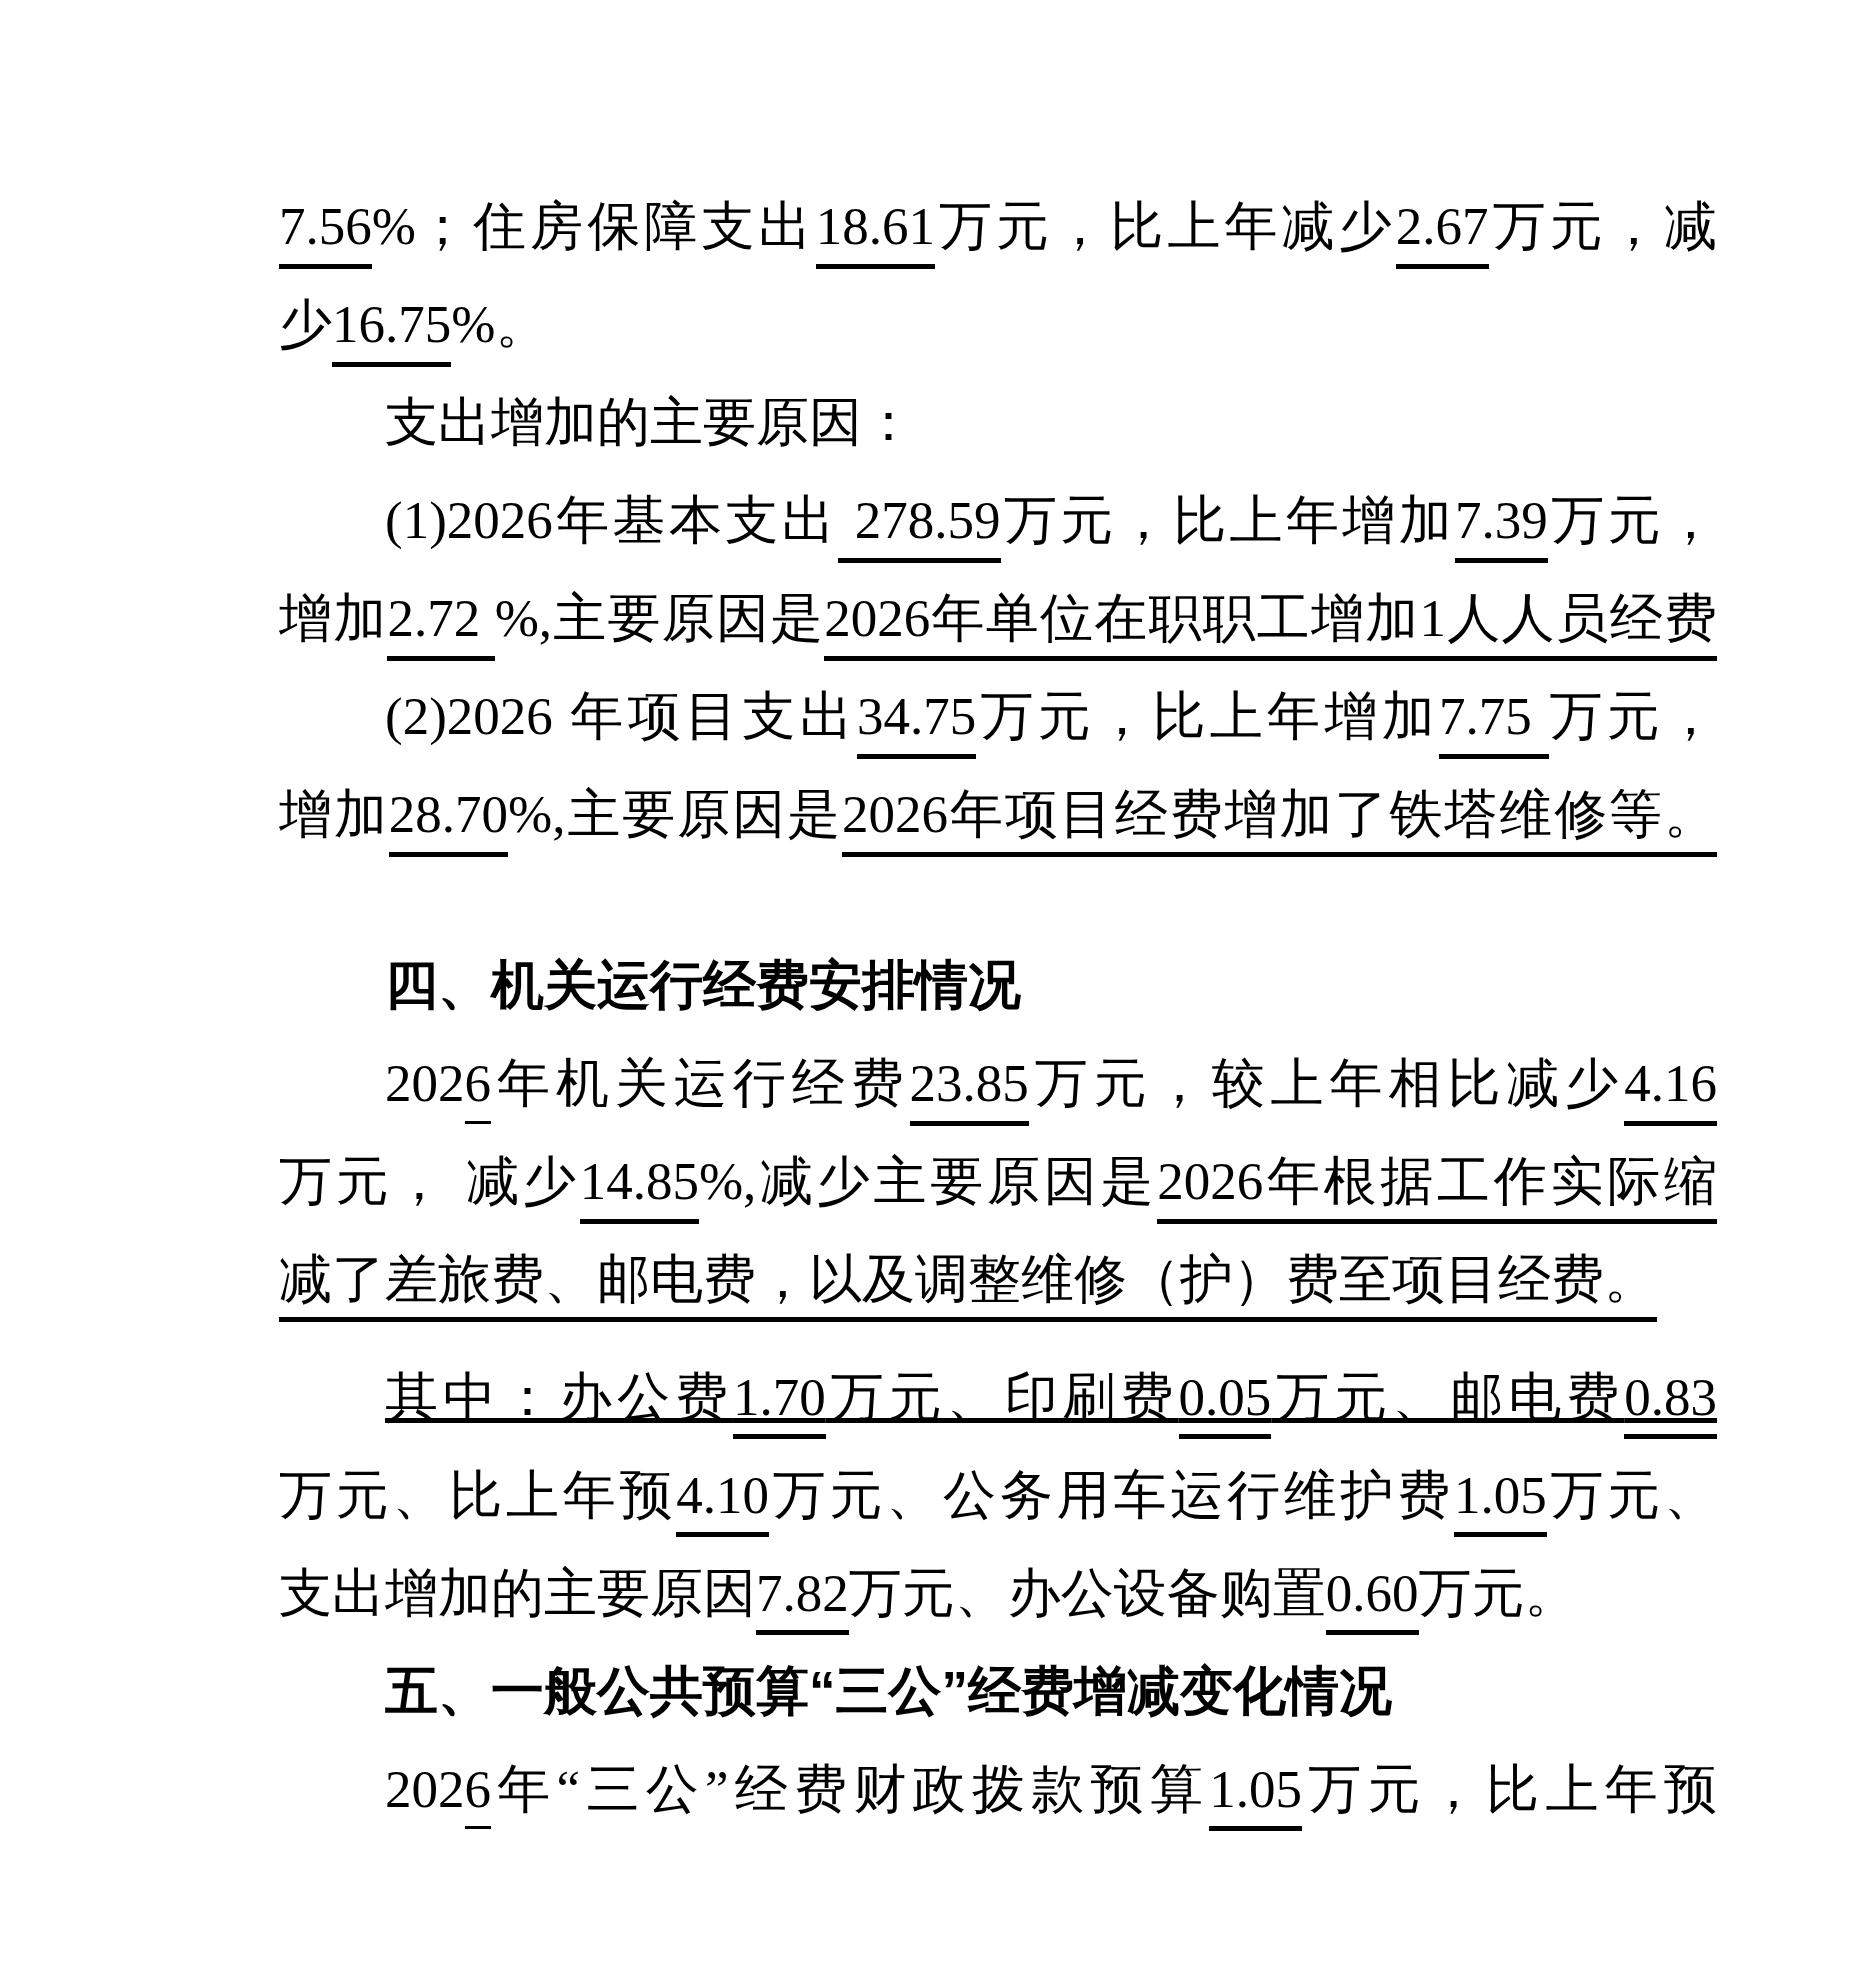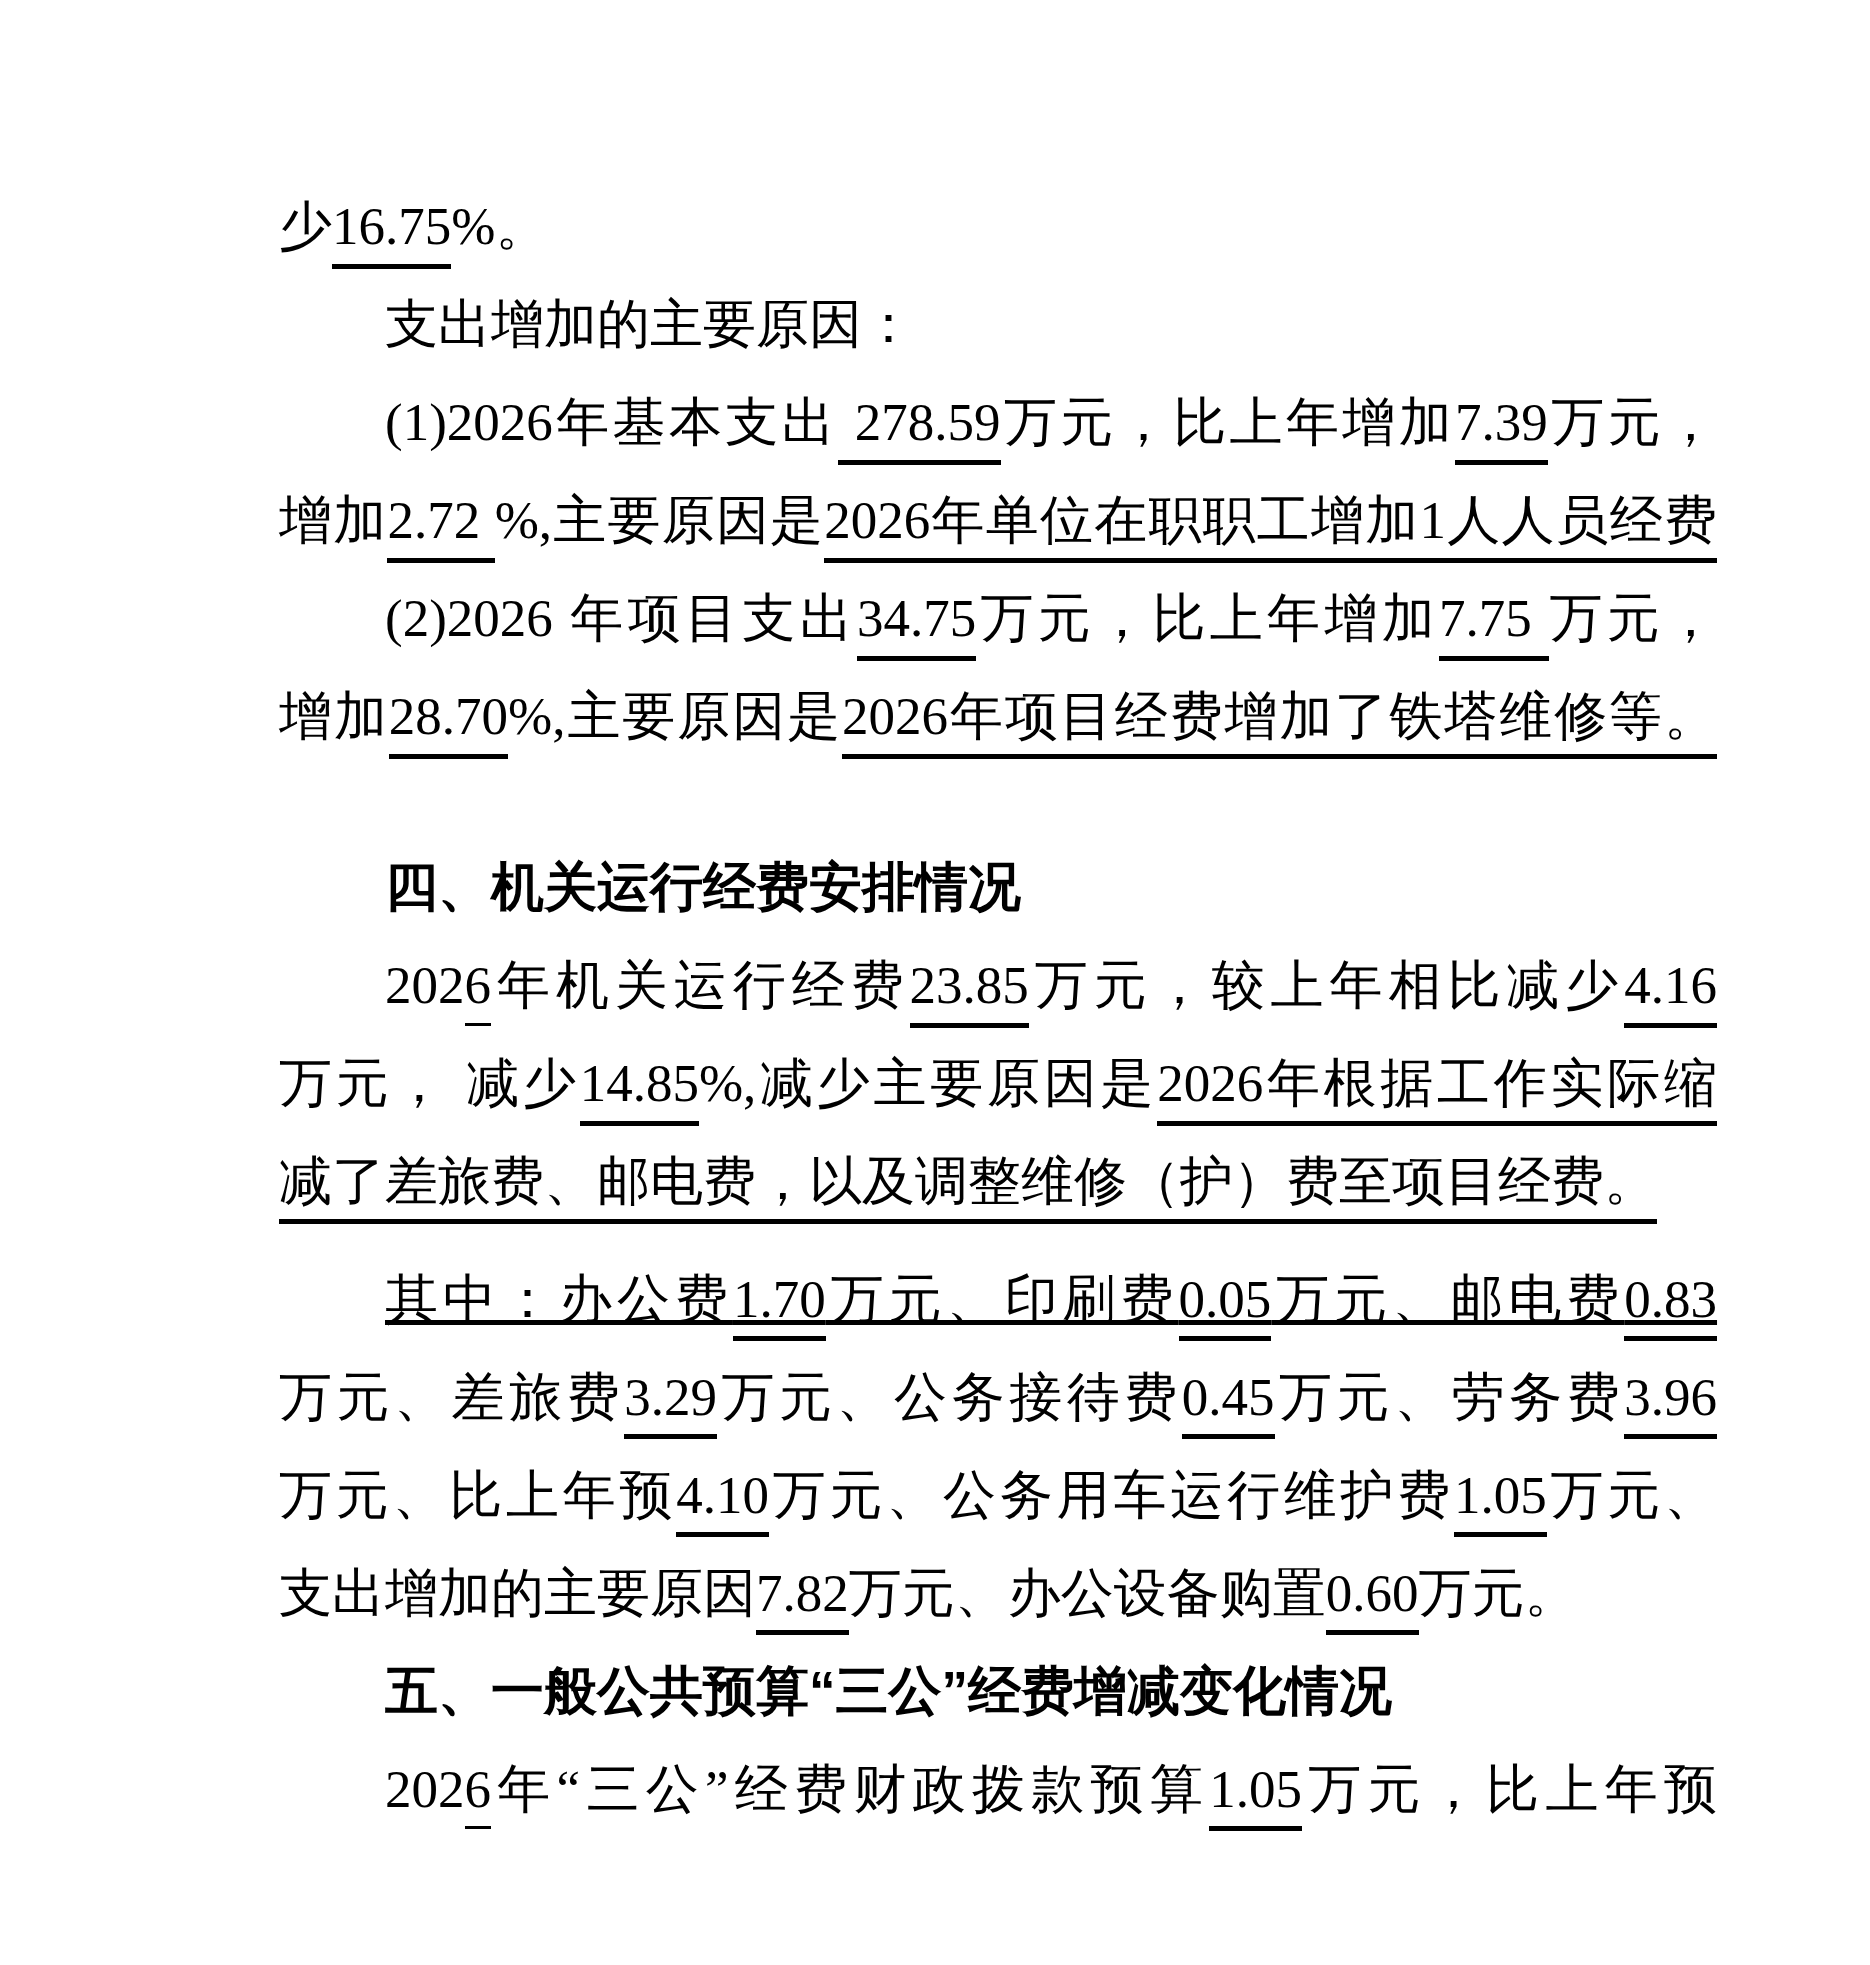--- a/index.html
+++ b/index.html
@@ -47,30 +47,30 @@
   .u-thin {
     border-bottom: 3.1px solid #000000;
     padding-bottom: 8.6px;
   }
 </style>
 </head>
 <body>
 
 <div class="doc">
 
+<div class="line j"><span class="u">7.56</span><span>%；住房保障支出</span><span class="u">18.61</span><span>万元，比上年减少</span><span class="u">2.67</span><span>万元，减</span></div>
     <div class="line"><span>少</span><span class="u">16.75</span><span>%。</span></div>
     <div class="line indent"><span>支出增加的主要原因：</span></div>
     <div class="line indent j"><span>(1)2026年基本支出</span><span class="u"> 278.59</span><span>万元，比上年增加</span><span class="u">7.39</span><span>万元，</span></div>
     <div class="line j"><span>增加</span><span class="u">2.72 </span><span>%,主要原因是</span><span class="u">2026年单位在职职工增加1人人员经费</span></div>
     <div class="line indent j"><span>(2)2026 年项目支出</span><span class="u">34.75</span><span>万元，比上年增加</span><span class="u">7.75 </span><span>万元，</span></div>
     <div class="line j"><span>增加</span><span class="u">28.70</span><span>%,主要原因是</span><span class="u">2026年项目经费增加了铁塔维修等。</span></div>
     <div class="line indent heading gap-heading"><span>四、机关运行经费安排情况</span></div>
     <div class="line indent j"><span>202</span><span class="u-thin">6</span><span>年机关运行经费</span><span class="u">23.85</span><span>万元，较上年相比减少</span><span class="u">4.16</span></div>
     <div class="line j"><span>万元， 减少</span><span class="u">14.85</span><span>%,减少主要原因是</span><span class="u">2026年根据工作实际缩</span></div>
     <div class="line"><span class="u">减了差旅费、邮电费，以及调整维修（护）费至项目经费。</span></div>
     <div class="line indent j gap-md"><span>其中：办公费</span><span class="u">1.70</span><span>万元、印刷费</span><span class="u">0.05</span><span>万元、邮电费</span><span class="u">0.83</span></div>
-    <div class="line j"><span>万元、差旅费</span><span class="u">3.29</span><span>万元、公务接待费</span><span class="u">0.45</span><span>万元、劳务费</span><span class="u">3.96</span></div>
     <div class="line j"><span>万元、比上年预</span><span class="u">4.10</span><span>万元、公务用车运行维护费</span><span class="u">1.05</span><span>万元、</span></div>
     <div class="line"><span>支出增加的主要原因</span><span class="u">7.82</span><span>万元、办公设备购置</span><span class="u">0.60</span><span>万元。</span></div>
     <div class="line indent heading"><span>五、一般公共预算“三公”经费增减变化情况</span></div>
     <div class="line indent j"><span>202</span><span class="u-thin">6</span><span>年“三公”经费财政拨款预算</span><span class="u">1.05</span><span>万元，比上年预</span></div>
   </div>
 
 
 </body></html>

